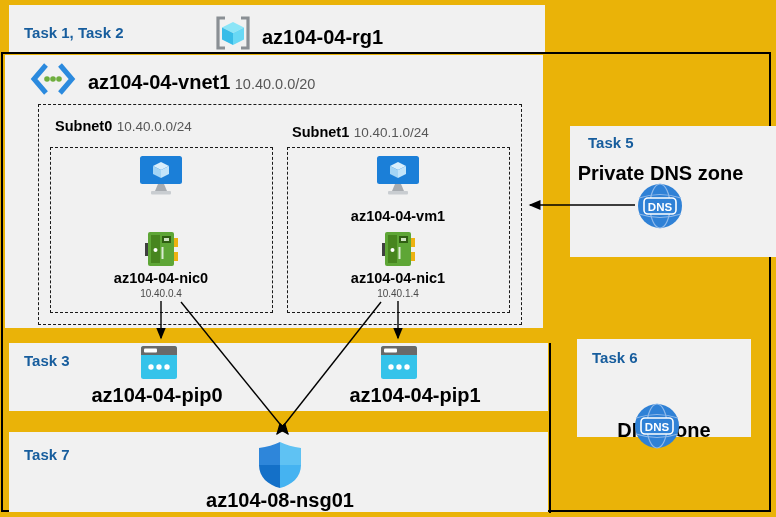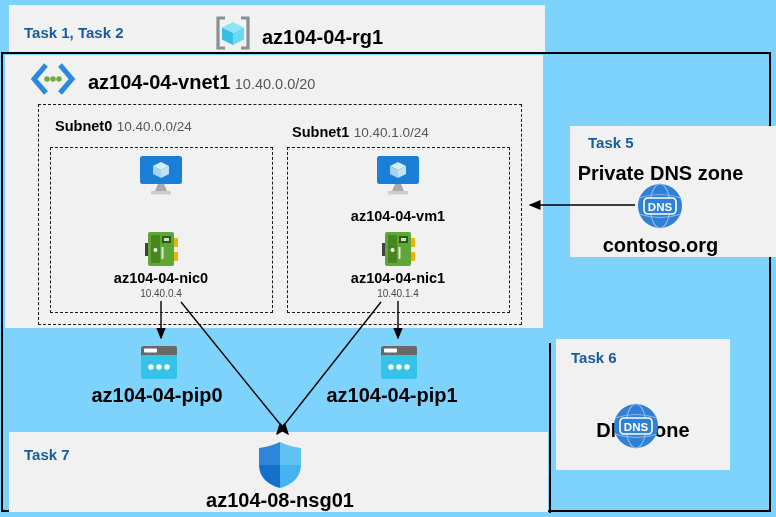--- a/index.html
+++ b/index.html
@@ -1,16 +1,16 @@
 <!DOCTYPE html>
 <html><head>
 <meta charset="utf-8">
 <style>
   html,body{margin:0;padding:0;background:#fff;}
-  .canvas{position:relative;width:776px;height:517px;background:#7dd3fc;
+  .canvas{position:relative;width:776px;height:517px;background:#eab308;
           font-family:"Liberation Sans",sans-serif;overflow:hidden;}
   .panel{position:absolute;background:#f1f1f1;}
   .frame{position:absolute;left:1px;top:52px;width:770px;height:460px;
          border:2px solid #000;box-sizing:border-box;}
   .divider{position:absolute;left:549px;top:343px;width:2px;height:170px;background:#000;}
   .dashed{position:absolute;border:1px dashed #1a1a1a;box-sizing:border-box;}
   .lbl{position:absolute;white-space:nowrap;color:#000;line-height:1.15;}
   .task{color:#175d9d;font-weight:bold;font-size:15px;}
   .big{font-weight:bold;font-size:20px;}
   .name{font-weight:bold;font-size:14.5px;}
@@ -111,20 +111,23 @@
       <rect x="20" y="7" width="5" height="3" fill="#cfe3c2"></rect>
       <circle cx="11.5" cy="19" r="2" fill="#fff"></circle>
       <rect x="17.5" y="16" width="2" height="12" fill="#d9ead0"></rect>
       <rect x="30" y="7" width="4" height="9" fill="#edb211"></rect>
       <rect x="30" y="21" width="4" height="9" fill="#edb211"></rect>
     </svg>
   </span>
   <span class="lbl name ctr" style="left:318px;top:270px;width:160px;">az104-04-nic1</span>
   <span class="lbl ip ctr" style="left:318px;top:288px;width:160px;">10.40.1.4</span>
 
+  <div class="panel" style="left:9px;top:343px;width:539px;height:68px;">
+    <span class="lbl task" style="left:15px;top:9px;">Task 3</span>
+  </div>
   <span class="icon" style="left:141px;top:346px;">
     <svg width="36" height="33" viewBox="0 0 36 33">
       <rect x="0" y="0" width="36" height="33" rx="2.5" fill="#35c3ea"></rect>
       <path d="M2.5 0 H33.5 A2.5 2.5 0 0 1 36 2.5 V9 H0 V2.5 A2.5 2.5 0 0 1 2.5 0 Z" fill="#696969"></path>
       <rect x="3" y="2.5" width="13" height="4" rx="1" fill="#fff"></rect>
       <circle cx="10" cy="21" r="2.7" fill="#fff"></circle>
       <circle cx="18" cy="21" r="2.7" fill="#fff"></circle>
       <circle cx="26" cy="21" r="2.7" fill="#fff"></circle>
     </svg>
   </span>
@@ -132,21 +135,21 @@
   <span class="icon" style="left:381px;top:346px;">
     <svg width="36" height="33" viewBox="0 0 36 33">
       <rect x="0" y="0" width="36" height="33" rx="2.5" fill="#35c3ea"></rect>
       <path d="M2.5 0 H33.5 A2.5 2.5 0 0 1 36 2.5 V9 H0 V2.5 A2.5 2.5 0 0 1 2.5 0 Z" fill="#696969"></path>
       <rect x="3" y="2.5" width="13" height="4" rx="1" fill="#fff"></rect>
       <circle cx="10" cy="21" r="2.7" fill="#fff"></circle>
       <circle cx="18" cy="21" r="2.7" fill="#fff"></circle>
       <circle cx="26" cy="21" r="2.7" fill="#fff"></circle>
     </svg>
   </span>
-  <span class="lbl big ctr" style="left:307px;top:384px;width:170px;">az104-04-pip1</span>
+  <span class="lbl big ctr" style="left:330px;top:384px;width:170px;">az104-04-pip1</span>
 
   <div class="panel" style="left:9px;top:432px;width:539px;height:80px;">
     <span class="lbl task" style="left:15px;top:14px;">Task 7</span>
   </div>
   <span class="icon" style="left:257px;top:441px;">
     <svg width="46" height="48" viewBox="0 0 46 48">
       <defs>
         <clipPath id="shc">
           <path d="M23 1 C29 4 36 6 44 7 V24 C44 36 35 44 23 47 C11 44 2 36 2 24 V7 C10 6 17 4 23 1 Z"></path>
         </clipPath>
@@ -169,24 +172,23 @@
         <circle cx="23" cy="23" r="22" fill="#2f81d6"></circle>
         <g stroke="#8fb9ea" stroke-width="1.2" fill="none">
           <ellipse cx="23" cy="23" rx="10" ry="22"></ellipse>
           <path d="M2 15 Q23 8 44 15"></path>
           <path d="M2 31 Q23 38 44 31"></path>
         </g>
         <rect x="7" y="15" width="32" height="16" rx="4" fill="#2f81d6" stroke="#fff" stroke-width="1.6"></rect>
         <text x="23" y="27.5" text-anchor="middle" font-size="11.5" font-weight="bold" fill="#fff">DNS</text>
       </svg>
     </span>
-    <span class="lbl big ctr" style="left:5px;top:108px;width:171px;">contoso.org</span>
-  </div>
-
-  <div class="panel" style="left:556px;top:339px;width:174px;height:131px;">
+  </div>
+
+  <div class="panel" style="left:577px;top:339px;width:174px;height:98px;">
     <span class="lbl task" style="left:15px;top:10px;">Task 6</span>
     <span class="lbl big ctr" style="left:2px;top:42px;width:170px;margin-top:38px;">DNS zone</span>
     <span class="icon" style="left:57px;top:64px;">
       <svg width="46" height="46" viewBox="0 0 46 46">
         <circle cx="23" cy="23" r="22" fill="#2f81d6"></circle>
         <g stroke="#8fb9ea" stroke-width="1.2" fill="none">
           <ellipse cx="23" cy="23" rx="10" ry="22"></ellipse>
           <path d="M2 15 Q23 8 44 15"></path>
           <path d="M2 31 Q23 38 44 31"></path>
         </g>

